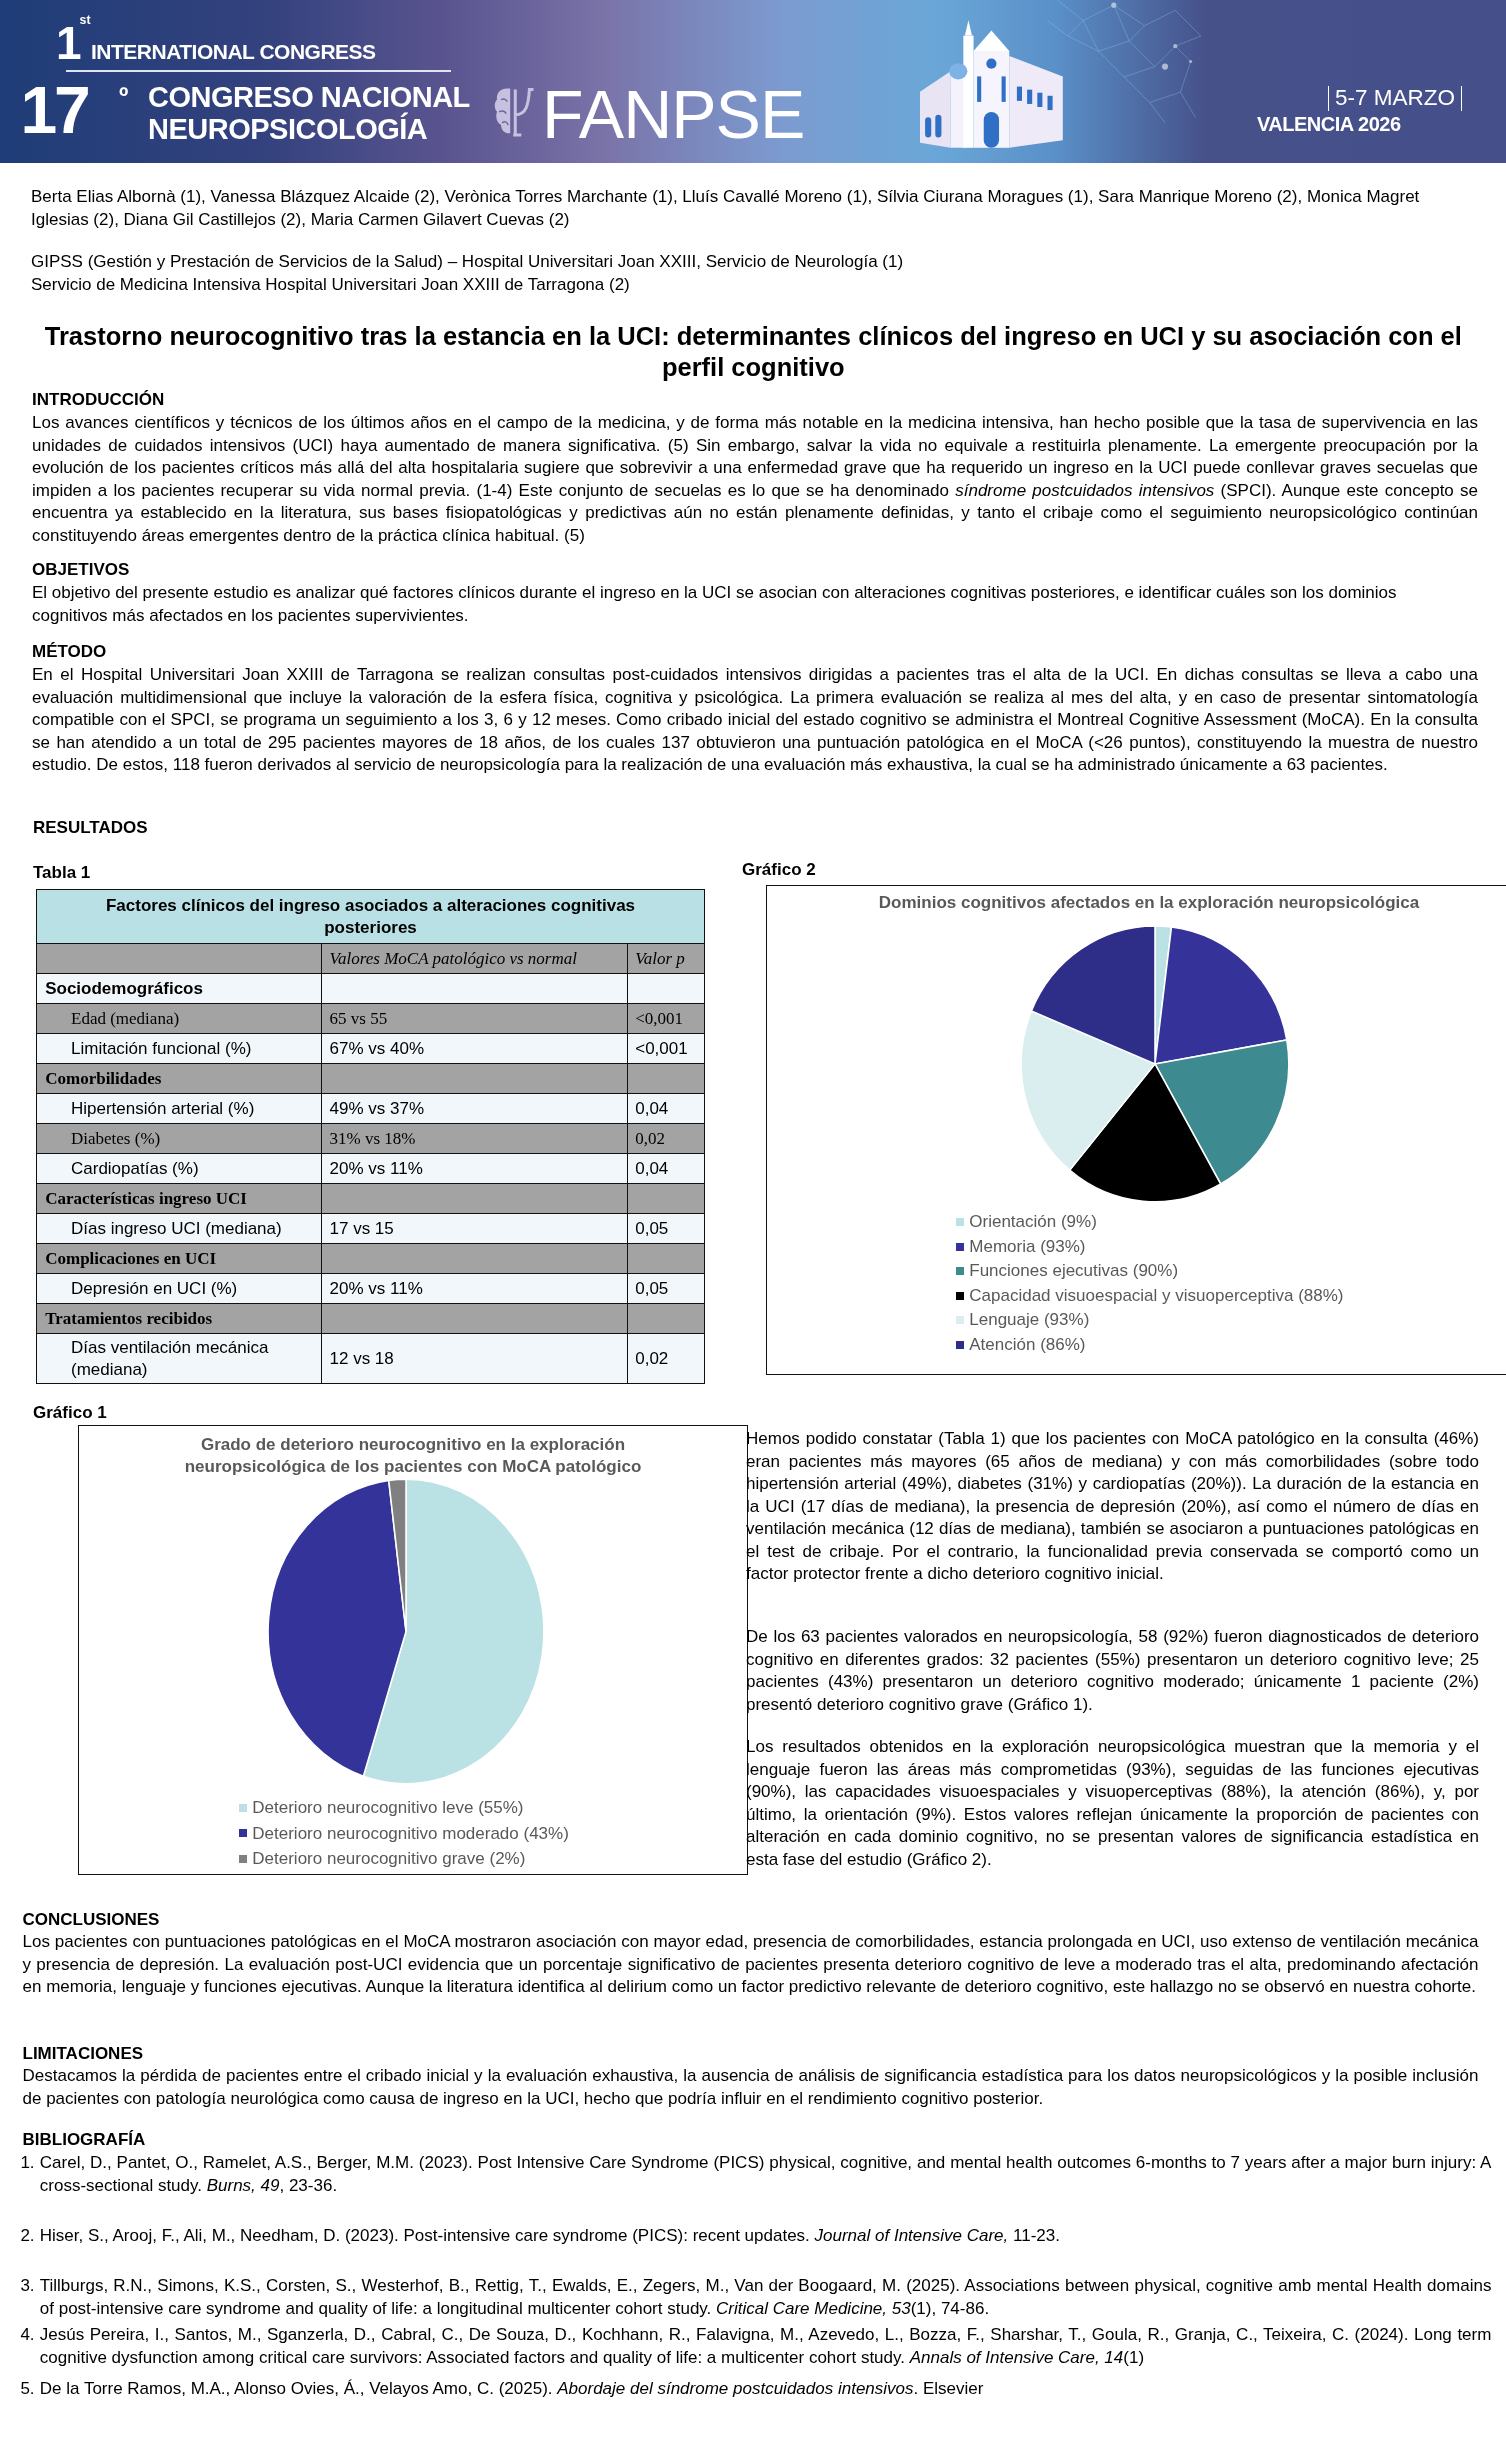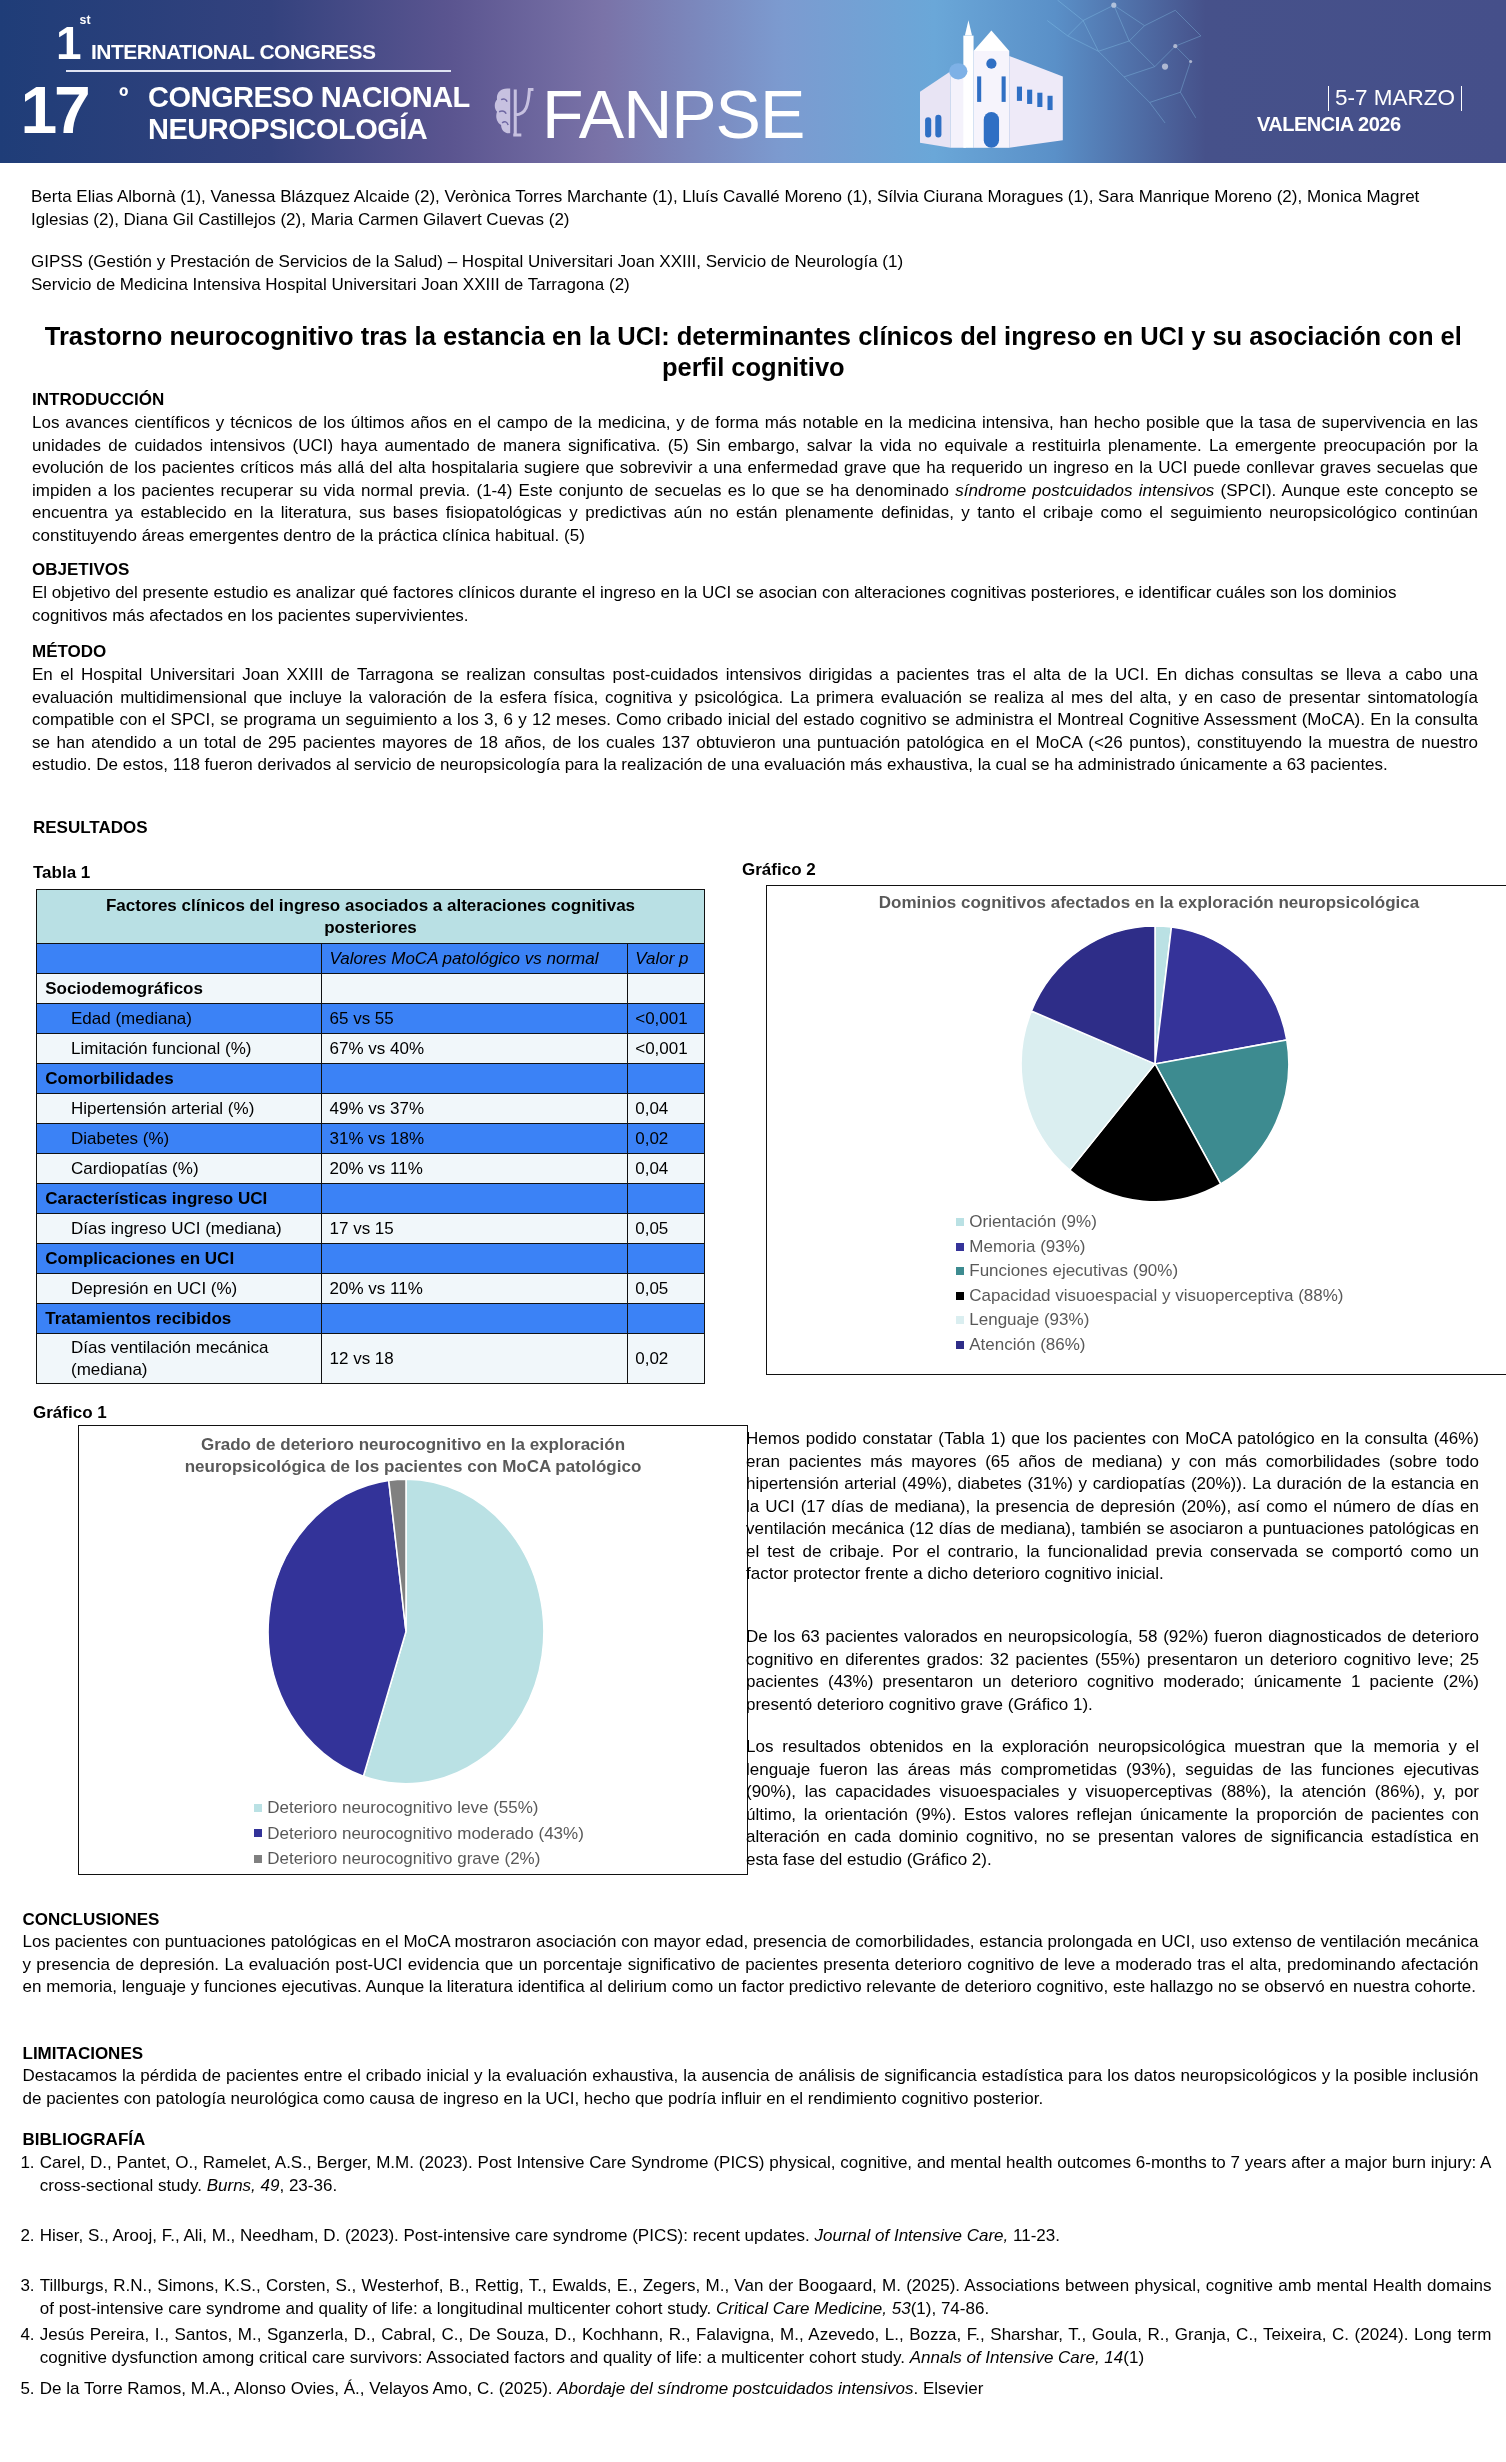--- a/index.html
+++ b/index.html
@@ -31,21 +31,21 @@
   .title { position: absolute; left: 15.3px; top: 321px; width: 1476px; text-align: center; font-weight: 700; font-size: 25.5px; line-height: 31px; }
   em { font-style: italic; }
 
   
   .tbl { position: absolute; left: 36px; top: 889px; width: 669px; border-collapse: collapse; font-size: 17px; }
   .tbl td { border: 1.5px solid #111; padding: 3.1px 7.2px; height: 30px; vertical-align: middle; }
   .tbl .head { background: #b9e0e4; text-align: center; font-weight: 700; line-height: 21.5px; padding: 5.1px 20.4px; }
   .tbl .c1 { width: 286px; }
   .tbl .c2 { width: 307px; }
   .tbl .c3 { width: 77px; }
-  .tbl tr.odd td { background: #3b82f6; }
+  .tbl tr.odd td { background: #a3a3a3; font-family: Liberation Serif, serif; }
   .tbl tr.even td { background: #f1f7fa; }
   .tbl .cat { font-weight: 700; padding-left: 8.2px; }
   .tbl .sub { padding-left: 34px; }
   .tbl .ital { font-style: italic; }
 
   
   .chartbox { position: absolute; border: 1.5px solid #111; background: #fff; margin-left: 42px; }
   .chart-title { position: absolute; left: 0; width: 100%; text-align: center; color: #595959; font-weight: 700; font-size: 17px; line-height: 21.5px; }
   .legend { position: absolute; font-size: 17px; color: #595959; line-height: 24.5px; }
   .legend-item { display: flex; align-items: center; }
@@ -244,21 +244,21 @@
 </div>
 
 <div class="txt h" style="left:33px; top:1402px;">Gráfico 1</div>
 <div class="chartbox" style="left:36px; top:1425px; width:670px; height:450px;">
   <div class="chart-title" style="top:8.2px; padding: 0 102px;">Grado de deterioro neurocognitivo en la exploración neuropsicológica de los pacientes con MoCA patológico</div>
   <svg id="pie1" style="position:absolute; left:184px; top:52px;" width="286" height="312" viewBox="0 0 560 610">
       <path d="M280,300 L280,2 A270,298 0 1 1 196.5654115187641,583.4148418559557 Z" fill="#bae1e4" stroke="#ffffff" stroke-width="3"></path>
       <path d="M280,300 L196.5654115187641,583.4148418559557 A270,298 0 0 1 246.160026937638,4.3498190082855785 Z" fill="#333399" stroke="#ffffff" stroke-width="3"></path>
       <path d="M280,300 L246.160026937638,4.3498190082855785 A270,298 0 0 1 280.00000000000017,2 Z" fill="#808080" stroke="#ffffff" stroke-width="3"></path>
     </svg>
-  <div class="legend" id="legend1" style="left:175px; top:369px; line-height:25.5px;">
+  <div class="legend" id="legend1" style="left:160px; top:369px; line-height:25.5px;">
       <div class="legend-item">
         <span class="swatch" style="background: rgb(186, 225, 228);"></span>
         <span>Deterioro neurocognitivo leve (55%)</span>
       </div>
       <div class="legend-item">
         <span class="swatch" style="background: rgb(51, 51, 153);"></span>
         <span>Deterioro neurocognitivo moderado (43%)</span>
       </div>
       <div class="legend-item">
         <span class="swatch" style="background: rgb(128, 128, 128);"></span>

